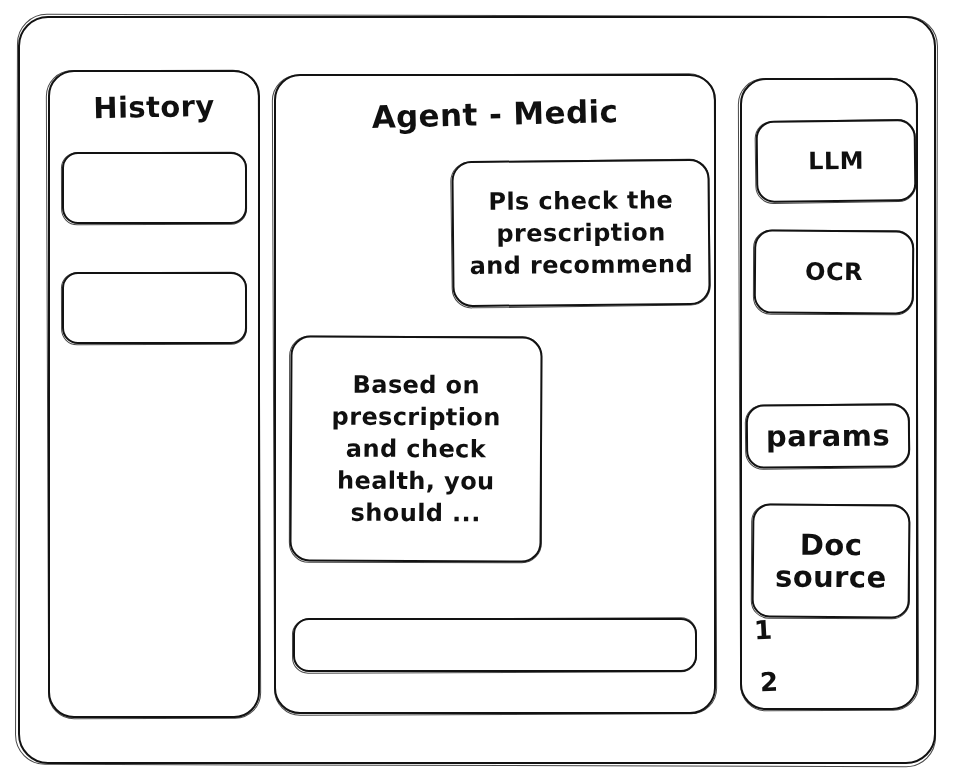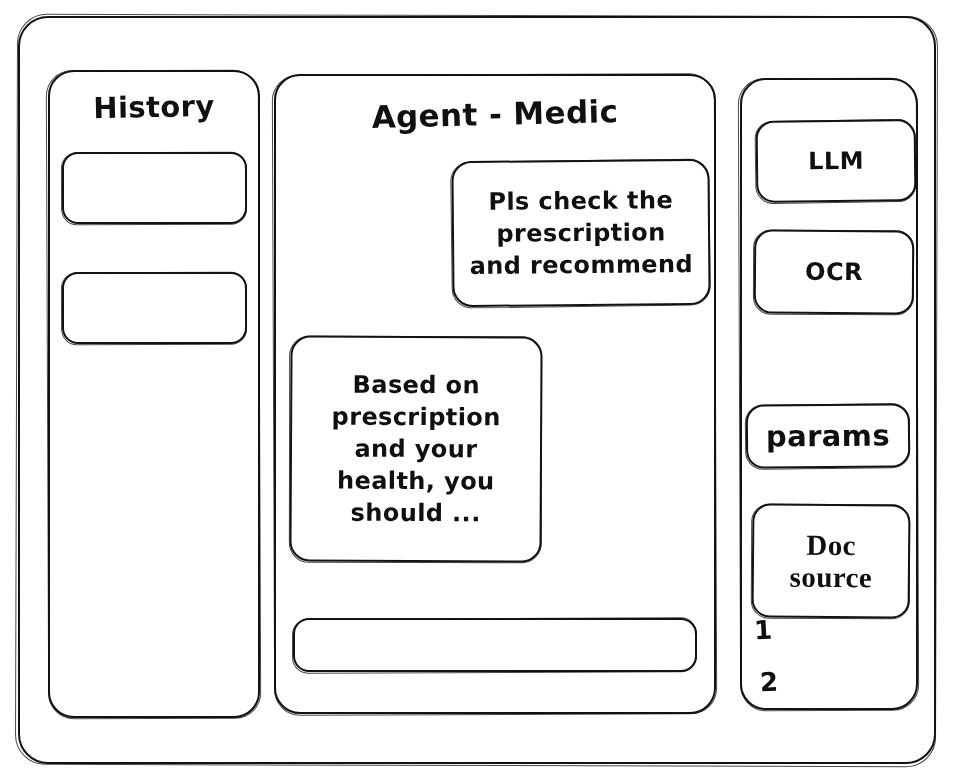--- a/index.html
+++ b/index.html
@@ -142,21 +142,21 @@
     line-height: 1.12;
     text-align: center;
     color: #101010;
     white-space: pre-line;
   }
   .tool-llm    { left: 756px; top: 120px; width: 160px; height: 82px; transform: rotate(-0.6deg); }
   .tool-ocr    { left: 754px; top: 230px; width: 160px; height: 84px; transform: rotate(0.4deg); }
   .tool-params { left: 746px; top: 404px; width: 164px; height: 64px; transform: rotate(-0.5deg); }
   .tool-params .tool-btn-label { font-size: 29px; }
   .tool-doc    { left: 752px; top: 504px; width: 158px; height: 114px; transform: rotate(0.5deg); }
-  .tool-doc .tool-btn-label { font-size: 29px; font-family: Liberation Serif, serif; }
+  .tool-doc .tool-btn-label { font-size: 29px; }
 
   
   .doc-ref {
     position: absolute;
     font-size: 26px;
     font-weight: 700;
     color: #101010;
   }
   .doc-ref-1 { left: 754px; top: 615px; transform: rotate(-3deg); }
   .doc-ref-2 { left: 760px; top: 667px; transform: rotate(-2deg); }
@@ -177,21 +177,21 @@
 
 <div class="sketch bubble bubble-user">
   <span class="bubble-text hand">Pls check the
 prescription
 and recommend</span>
 </div>
 
 <div class="sketch bubble bubble-agent">
   <span class="bubble-text hand">Based on
 prescription
-and your
+and check
 health, you
 should ...</span>
 </div>
 
 <div class="sketch composer" placeholder=""></div>
 
 <div class="sketch panel-tools"></div>
 
 <div class="sketch tool-btn tool-llm">
   <span class="tool-btn-label hand">LLM</span>

